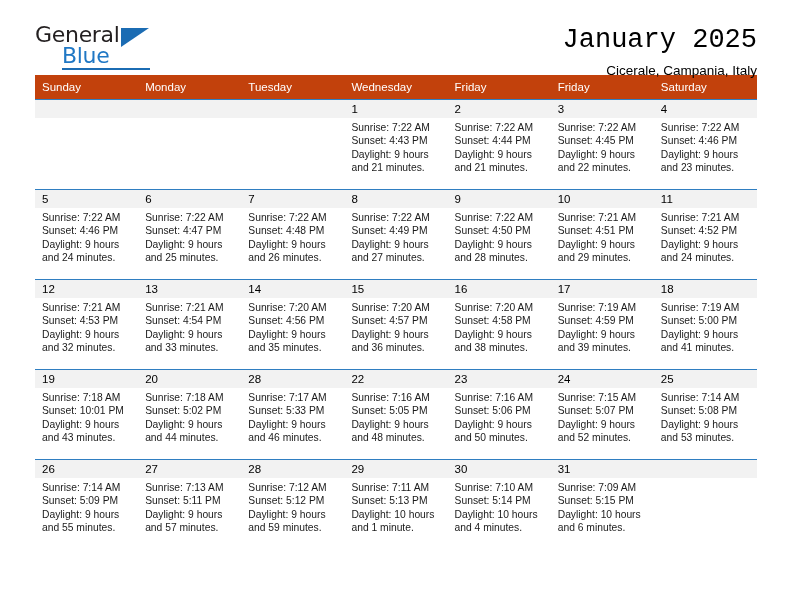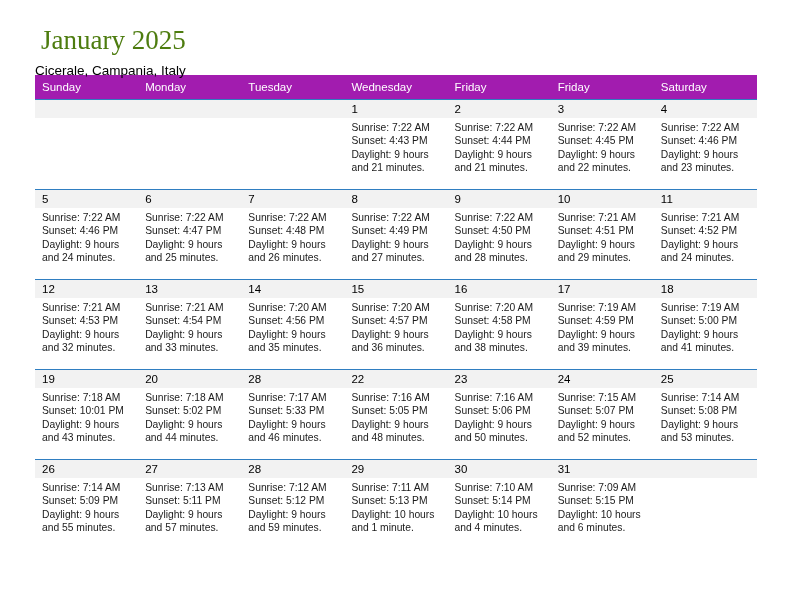--- a/index.html
+++ b/index.html
@@ -71,41 +71,41 @@
     width: 88px;
     height: 2px;
     background: #1b6cb3;
   }
   .title-block {
     text-align: right;
     padding-top: 2px;
   }
   .month-title {
     font-size: 27px;
-    color: #4d7c0f;
+    color: #000000;
     line-height: 1.05;
     font-weight: normal;
-    font-family: Liberation Serif, serif;
+    font-family: Liberation Mono, monospace;
   }
   .location-sub {
     font-size: 13.5px;
     color: #000000;
     margin-top: 9px;
     font-family: "Liberation Sans", sans-serif;
   }
 
   
   .calendar {
     width: 722px;
     border-collapse: collapse;
     table-layout: fixed;
     margin-top: 3px;
   }
   .calendar th {
-    background: #a21caf;
+    background: #c2410c;
     color: #ffffff;
     font-weight: normal;
     font-size: 11.5px;
     text-align: left;
     padding: 6px 0 6px 7px;
     height: 21px;
     box-sizing: border-box;
   }
   .calendar td {
     vertical-align: top;
@@ -140,20 +140,26 @@
   .details div {
     white-space: nowrap;
   }
 </style>
 </head>
 <body>
 
 <div class="page">
 
   <div class="header">
+    <div class="logo">
+      <span class="logo-general">General</span>
+      <span class="logo-triangle"></span>
+      <span class="logo-blue">Blue</span>
+      <span class="logo-underline"></span>
+    </div>
     <div class="title-block">
       <div class="month-title">January 2025</div>
       <div class="location-sub">Cicerale, Campania, Italy</div>
     </div>
   </div>
 
   <table class="calendar">
     <thead>
       <tr>
         <th>Sunday</th>

